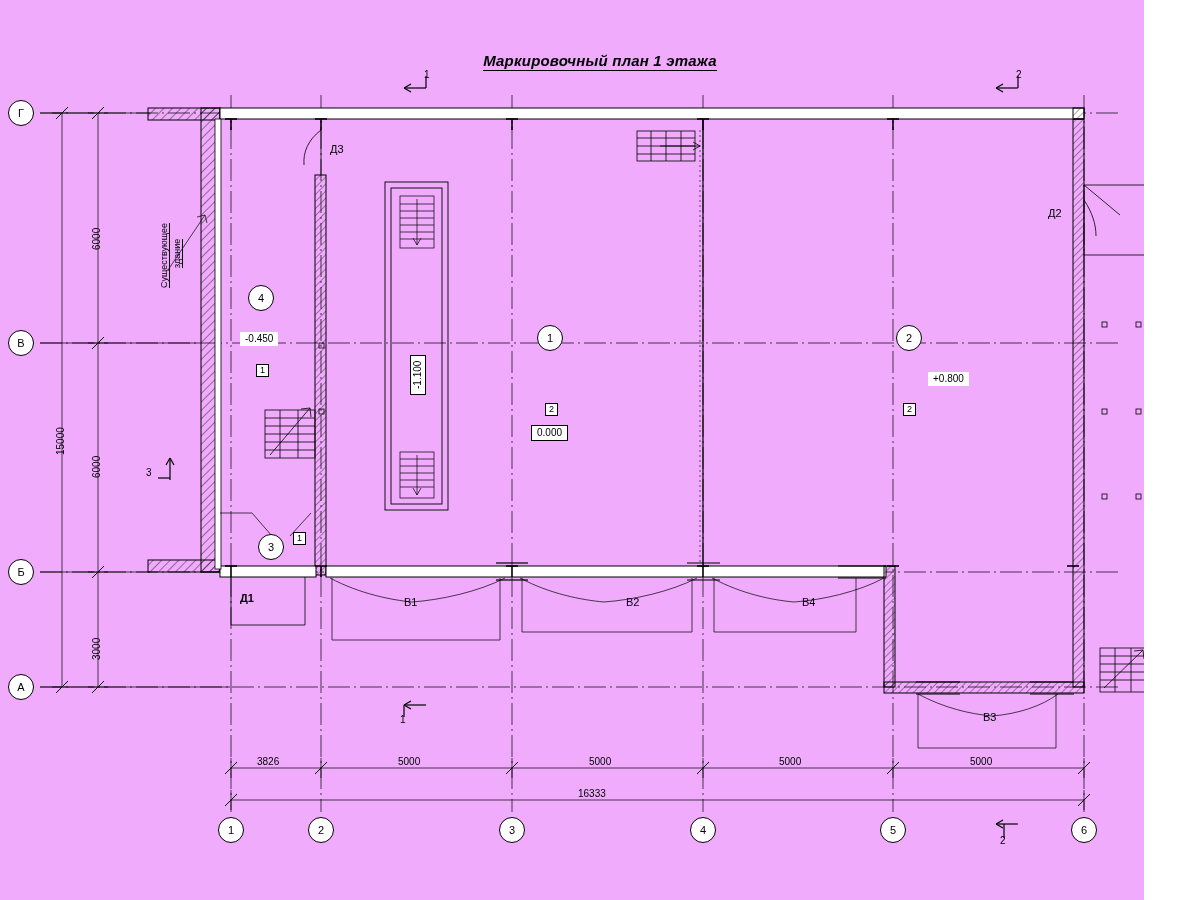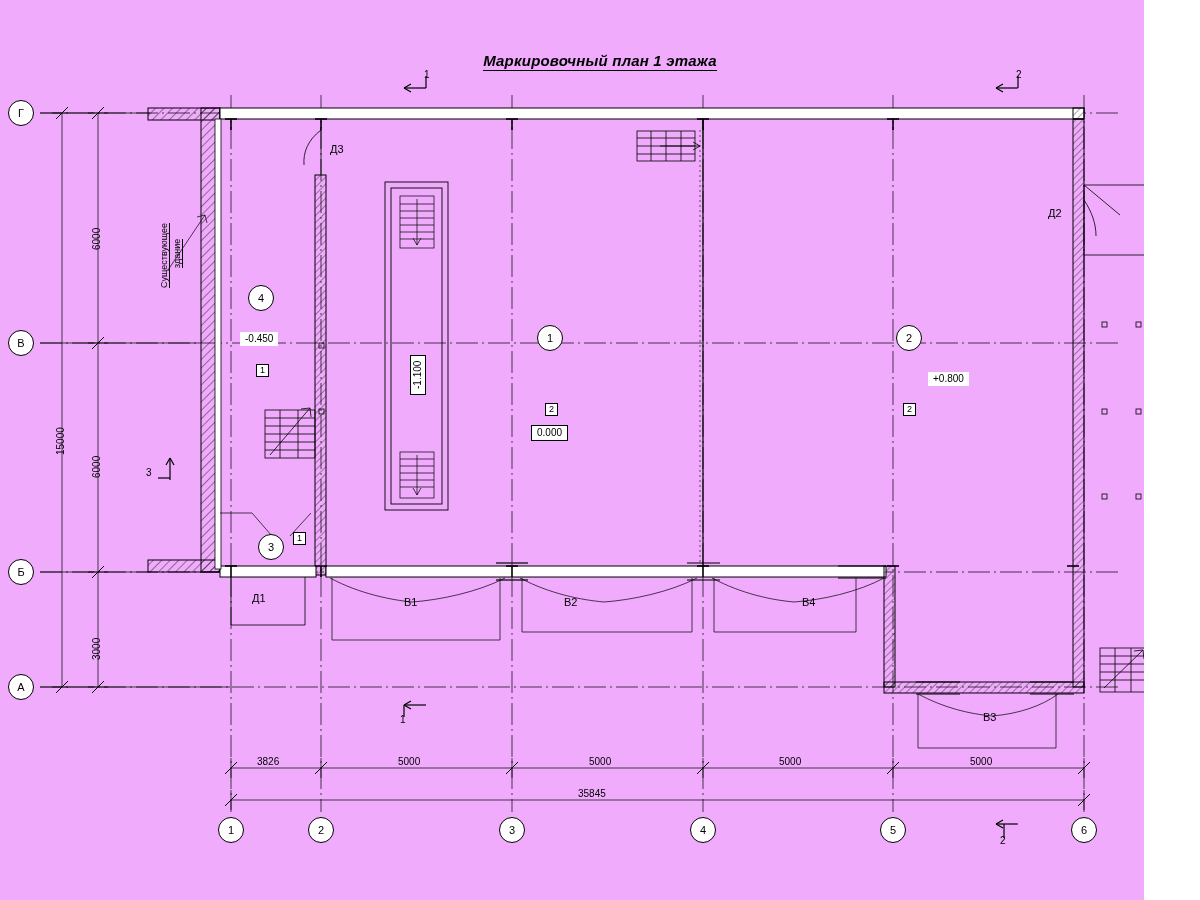--- a/index.html
+++ b/index.html
@@ -408,21 +408,21 @@
   <div class="lbl sm vert" style="left:92px;  top:250px;">6000</div>
   <div class="lbl sm vert" style="left:92px;  top:478px;">6000</div>
   <div class="lbl sm vert" style="left:92px;  top:660px;">3000</div>
   <div class="lbl sm vert" style="left:56px;  top:455px;">15000</div>
 
   <div class="lbl sm" style="left:257px;  top:757px;">3826</div>
   <div class="lbl sm" style="left:398px;  top:757px;">5000</div>
   <div class="lbl sm" style="left:589px;  top:757px;">5000</div>
   <div class="lbl sm" style="left:779px;  top:757px;">5000</div>
   <div class="lbl sm" style="left:970px;  top:757px;">5000</div>
-  <div class="lbl sm" style="left:578px;  top:789px;">35845</div>
+  <div class="lbl sm" style="left:578px;  top:789px;">16333</div>
 
   <div class="lbl sm" style="left:424px;  top:70px;">1</div>
   <div class="lbl sm" style="left:1016px; top:70px;">2</div>
   <div class="lbl sm" style="left:400px;  top:715px;">1</div>
   <div class="lbl sm" style="left:1000px; top:836px;">2</div>
   <div class="lbl sm" style="left:146px;  top:468px;">3</div>
   <div class="lbl sm" style="left:1164px; top:478px;">3</div>
 
   <div class="lbl xs vert underline-lbl" style="left:160px; top:288px;">Существующее</div>
   <div class="lbl xs vert underline-lbl" style="left:173px; top:268px;">здание</div>
@@ -437,22 +437,22 @@
   <div class="circle-lbl" style="left:537px; top:325px;">1</div>
   <div class="elev" style="left:531px; top:388px;margin-top:37px;">0.000</div>
   <div class="box-lbl" style="left:545px; top:403px;">2</div>
 
   <div class="circle-lbl" style="left:896px; top:325px;">2</div>
   <div class="elev noborder" style="left:928px; top:372px;">+0.800</div>
   <div class="box-lbl" style="left:903px; top:403px;">2</div>
 
   <div class="elev vert" style="left:410px; top:395px; border:1px solid #000;">-1.100</div>
 
-  <div class="lbl" style="left:252px; top:593px;">Д1</div>
+  <div class="lbl" style="left:240px; top:593px;font-weight:bold;">Д1</div>
   <div class="lbl" style="left:1048px; top:208px;">Д2</div>
   <div class="lbl" style="left:330px; top:144px;">Д3</div>
 
   <div class="lbl" style="left:404px; top:597px;">В1</div>
-  <div class="lbl" style="left:564px; top:597px;">В2</div>
+  <div class="lbl" style="left:626px; top:597px;">В2</div>
   <div class="lbl" style="left:983px; top:712px;">В3</div>
   <div class="lbl" style="left:802px; top:597px;">В4</div>
 
 </div>
 
 </body></html>

